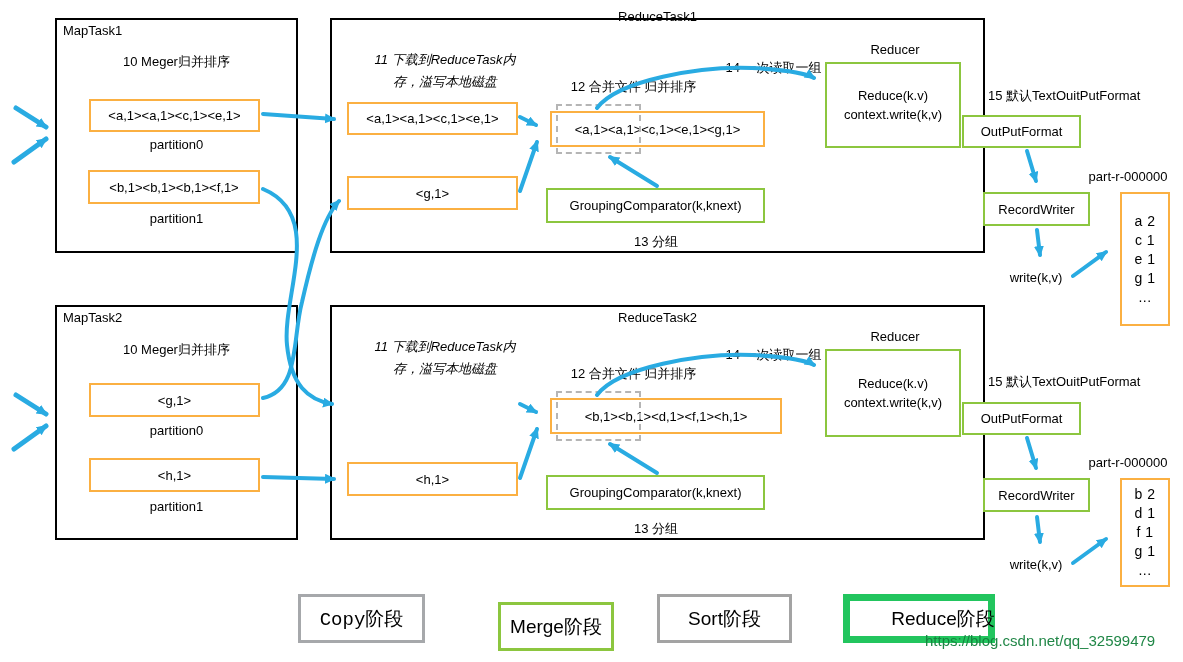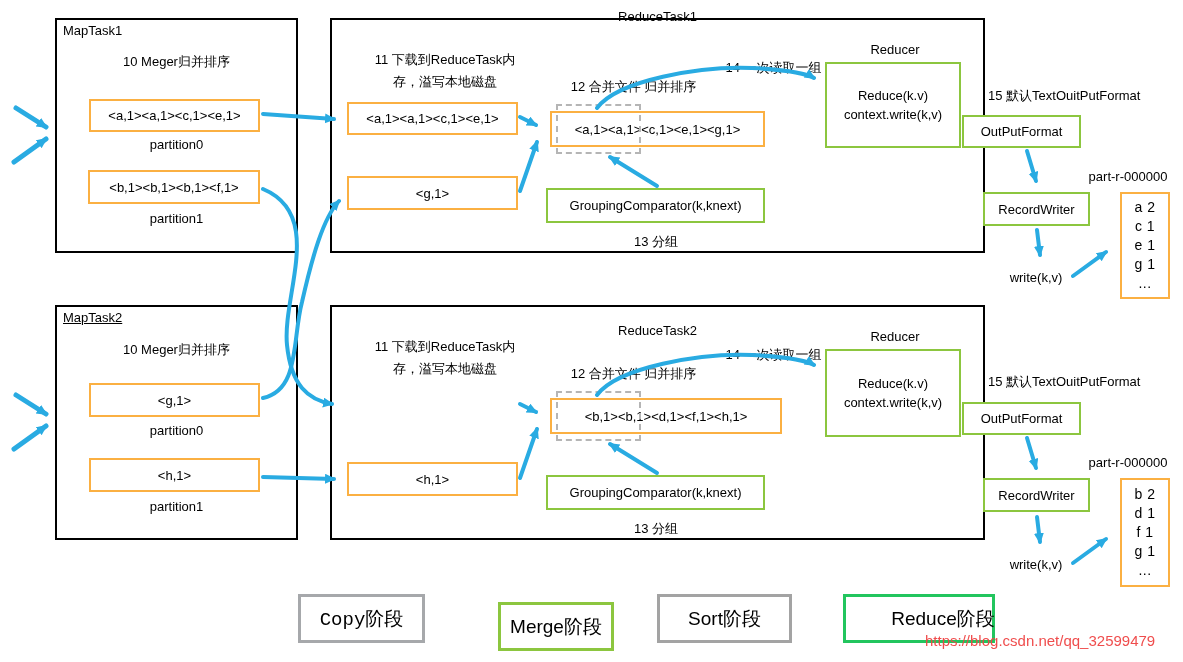--- a/index.html
+++ b/index.html
@@ -6,45 +6,45 @@
   .stage{position:relative;width:1183px;height:662px;background:#fff;overflow:hidden;
          font-family:"Liberation Sans","DejaVu Sans",sans-serif;color:#000;}
   .box-black{position:absolute;border:2px solid #000;background:#fff;box-sizing:border-box;}
   .box-orange{position:absolute;border:2px solid #FBB042;background:#fff;box-sizing:border-box;
               display:flex;align-items:center;justify-content:center;font-size:13px;white-space:nowrap;}
   .box-green{position:absolute;border:2px solid #8CC63F;background:#fff;box-sizing:border-box;
              display:flex;align-items:center;justify-content:center;font-size:13px;white-space:nowrap;}
   .box-dashed{position:absolute;border:2px dashed #B5B5B5;background:transparent;box-sizing:border-box;z-index:4;}
   .lbl{position:absolute;font-size:13px;white-space:nowrap;line-height:15px;}
   .lbl-c{text-align:center;}
-  .two-line{line-height:22px;}
+  .two-line{line-height:22px;font-style:italic;}
   .reducer-body{flex-direction:column;line-height:19px;}
   .outfile{flex-direction:column;font-size:14px;line-height:19px;letter-spacing:0.5px;}
   .legend-box{position:absolute;background:#fff;box-sizing:border-box;display:flex;align-items:center;
               justify-content:center;font-size:19px;white-space:nowrap;z-index:3;}
   .arrows{position:absolute;left:0;top:0;z-index:5;pointer-events:none;}
-  .watermark{position:absolute;left:925px;top:632px;width:250px;font-size:15px;color:#ef4444;
+  .watermark{position:absolute;left:925px;top:632px;width:250px;font-size:15px;color:#15803d;
              opacity:0.95;z-index:7;white-space:nowrap;}
   .z2{z-index:2;}
 </style>
 </head>
 <body>
 
 <div class="stage">
 
   <div class="box-black" style="left:55px;top:18px;width:243px;height:235px;"></div>
   <div class="lbl" style="left:63px;top:23px;">MapTask1</div>
   <div class="lbl lbl-c" style="left:55px;top:54px;width:243px;">10 Meger归并排序</div>
   <div class="box-orange z2" style="left:89px;top:99px;width:171px;height:33px;">&lt;a,1&gt;&lt;a,1&gt;&lt;c,1&gt;&lt;e,1&gt;</div>
   <div class="lbl lbl-c" style="left:55px;top:137px;width:243px;">partition0</div>
   <div class="box-orange z2" style="left:88px;top:170px;width:172px;height:34px;">&lt;b,1&gt;&lt;b,1&gt;&lt;b,1&gt;&lt;f,1&gt;</div>
   <div class="lbl lbl-c" style="left:55px;top:211px;width:243px;">partition1</div>
 
   <div class="box-black" style="left:55px;top:305px;width:243px;height:235px;"></div>
-  <div class="lbl" style="left:63px;top:310px;text-decoration:underline;">MapTask2</div>
+  <div class="lbl" style="left:63px;top:310px;">MapTask2</div>
   <div class="lbl lbl-c" style="left:55px;top:342px;width:243px;">10 Meger归并排序</div>
   <div class="box-orange z2" style="left:89px;top:383px;width:171px;height:34px;">&lt;g,1&gt;</div>
   <div class="lbl lbl-c" style="left:55px;top:423px;width:243px;">partition0</div>
   <div class="box-orange z2" style="left:89px;top:458px;width:171px;height:34px;">&lt;h,1&gt;</div>
   <div class="lbl lbl-c" style="left:55px;top:499px;width:243px;">partition1</div>
 
   <div class="box-black" style="left:330px;top:18px;width:655px;height:235px;"></div>
   <div class="lbl lbl-c" style="left:330px;top:9px;width:655px;">ReduceTask1</div>
   <div class="lbl lbl-c two-line" style="left:350px;top:49px;width:190px;">
     <div>11 下载到ReduceTask内</div>
@@ -60,31 +60,31 @@
   <div class="lbl lbl-c" style="left:606px;top:234px;width:100px;">13 分组</div>
   <div class="lbl lbl-c" style="left:845px;top:42px;width:100px;">Reducer</div>
   <div class="box-green reducer-body z2" style="left:825px;top:62px;width:136px;height:86px;">
     <div>Reduce(k.v)</div>
     <div>context.write(k,v)</div>
   </div>
   <div class="lbl" style="left:988px;top:88px;">15 默认TextOuitPutFormat</div>
   <div class="box-green z2" style="left:962px;top:115px;width:119px;height:33px;">OutPutFormat</div>
   <div class="lbl lbl-c" style="left:1078px;top:169px;width:100px;">part-r-000000</div>
   <div class="box-green z2" style="left:983px;top:192px;width:107px;height:34px;">RecordWriter</div>
-  <div class="box-orange outfile z2" style="left:1120px;top:192px;width:50px;height:107px;">
+  <div class="box-orange outfile z2" style="left:1120px;top:192px;width:50px;height:134px;">
     <div>a 2</div>
     <div>c 1</div>
     <div>e 1</div>
     <div>g 1</div>
     <div>...</div>
   </div>
   <div class="lbl lbl-c" style="left:1000px;top:270px;width:72px;">write(k,v)</div>
 
   <div class="box-black" style="left:330px;top:305px;width:655px;height:235px;"></div>
-  <div class="lbl lbl-c" style="left:330px;top:310px;width:655px;margin-top:13px;">ReduceTask2</div>
+  <div class="lbl lbl-c" style="left:330px;top:310px;width:655px;">ReduceTask2</div>
   <div class="lbl lbl-c two-line" style="left:350px;top:336px;width:190px;">
     <div>11 下载到ReduceTask内</div>
     <div>存，溢写本地磁盘</div>
   </div>
   <div class="box-orange z2" style="left:347px;top:462px;width:171px;height:34px;">&lt;h,1&gt;</div>
   <div class="lbl lbl-c" style="left:556px;top:366px;width:155px;">12 合并文件 归并排序</div>
   <div class="box-orange z2" style="left:550px;top:398px;width:232px;height:36px;">&lt;b,1&gt;&lt;b,1&gt;&lt;d,1&gt;&lt;f,1&gt;&lt;h,1&gt;</div>
   <div class="box-dashed" style="left:556px;top:391px;width:85px;height:50px;"></div>
   <div class="lbl lbl-c" style="left:716px;top:347px;width:115px;">14 一次读取一组</div>
   <div class="box-green z2" style="left:546px;top:475px;width:219px;height:35px;">GroupingComparator(k,knext)</div>
@@ -103,21 +103,21 @@
     <div>d 1</div>
     <div>f 1</div>
     <div>g 1</div>
     <div>...</div>
   </div>
   <div class="lbl lbl-c" style="left:1000px;top:557px;width:72px;">write(k,v)</div>
 
   <div class="legend-box" style="left:298px;top:594px;width:127px;height:49px;border:3px solid #A6A8AB;font-family:Liberation Mono, monospace;">Copy阶段</div>
   <div class="legend-box" style="left:498px;top:594px;width:116px;height:49px;border:3px solid #8CC63F;margin-top:8px;">Merge阶段</div>
   <div class="legend-box" style="left:657px;top:594px;width:135px;height:49px;border:3px solid #a3a3a3;">Sort阶段</div>
-  <div class="legend-box" style="left:843px;top:594px;width:152px;height:49px;border:3px solid #22c55e;padding-left:48px;">Reduce阶段</div>
+  <div class="legend-box" style="left:843px;top:594px;width:152px;height:49px;border:7px solid #22c55e;padding-left:48px;">Reduce阶段</div>
 
   <div class="watermark">https://blog.csdn.net/qq_32599479</div>
 
   <svg class="arrows" width="1183" height="662" viewBox="0 0 1183 662">
     <defs>
       <marker id="ah" markerUnits="userSpaceOnUse" markerWidth="16" markerHeight="14" refX="9" refY="5" orient="auto">
         <path d="M0,0 L11,5 L0,10 Z" fill="#29ABE2"></path>
       </marker>
     </defs>
     <g stroke="#29ABE2" fill="none" stroke-linecap="round">

